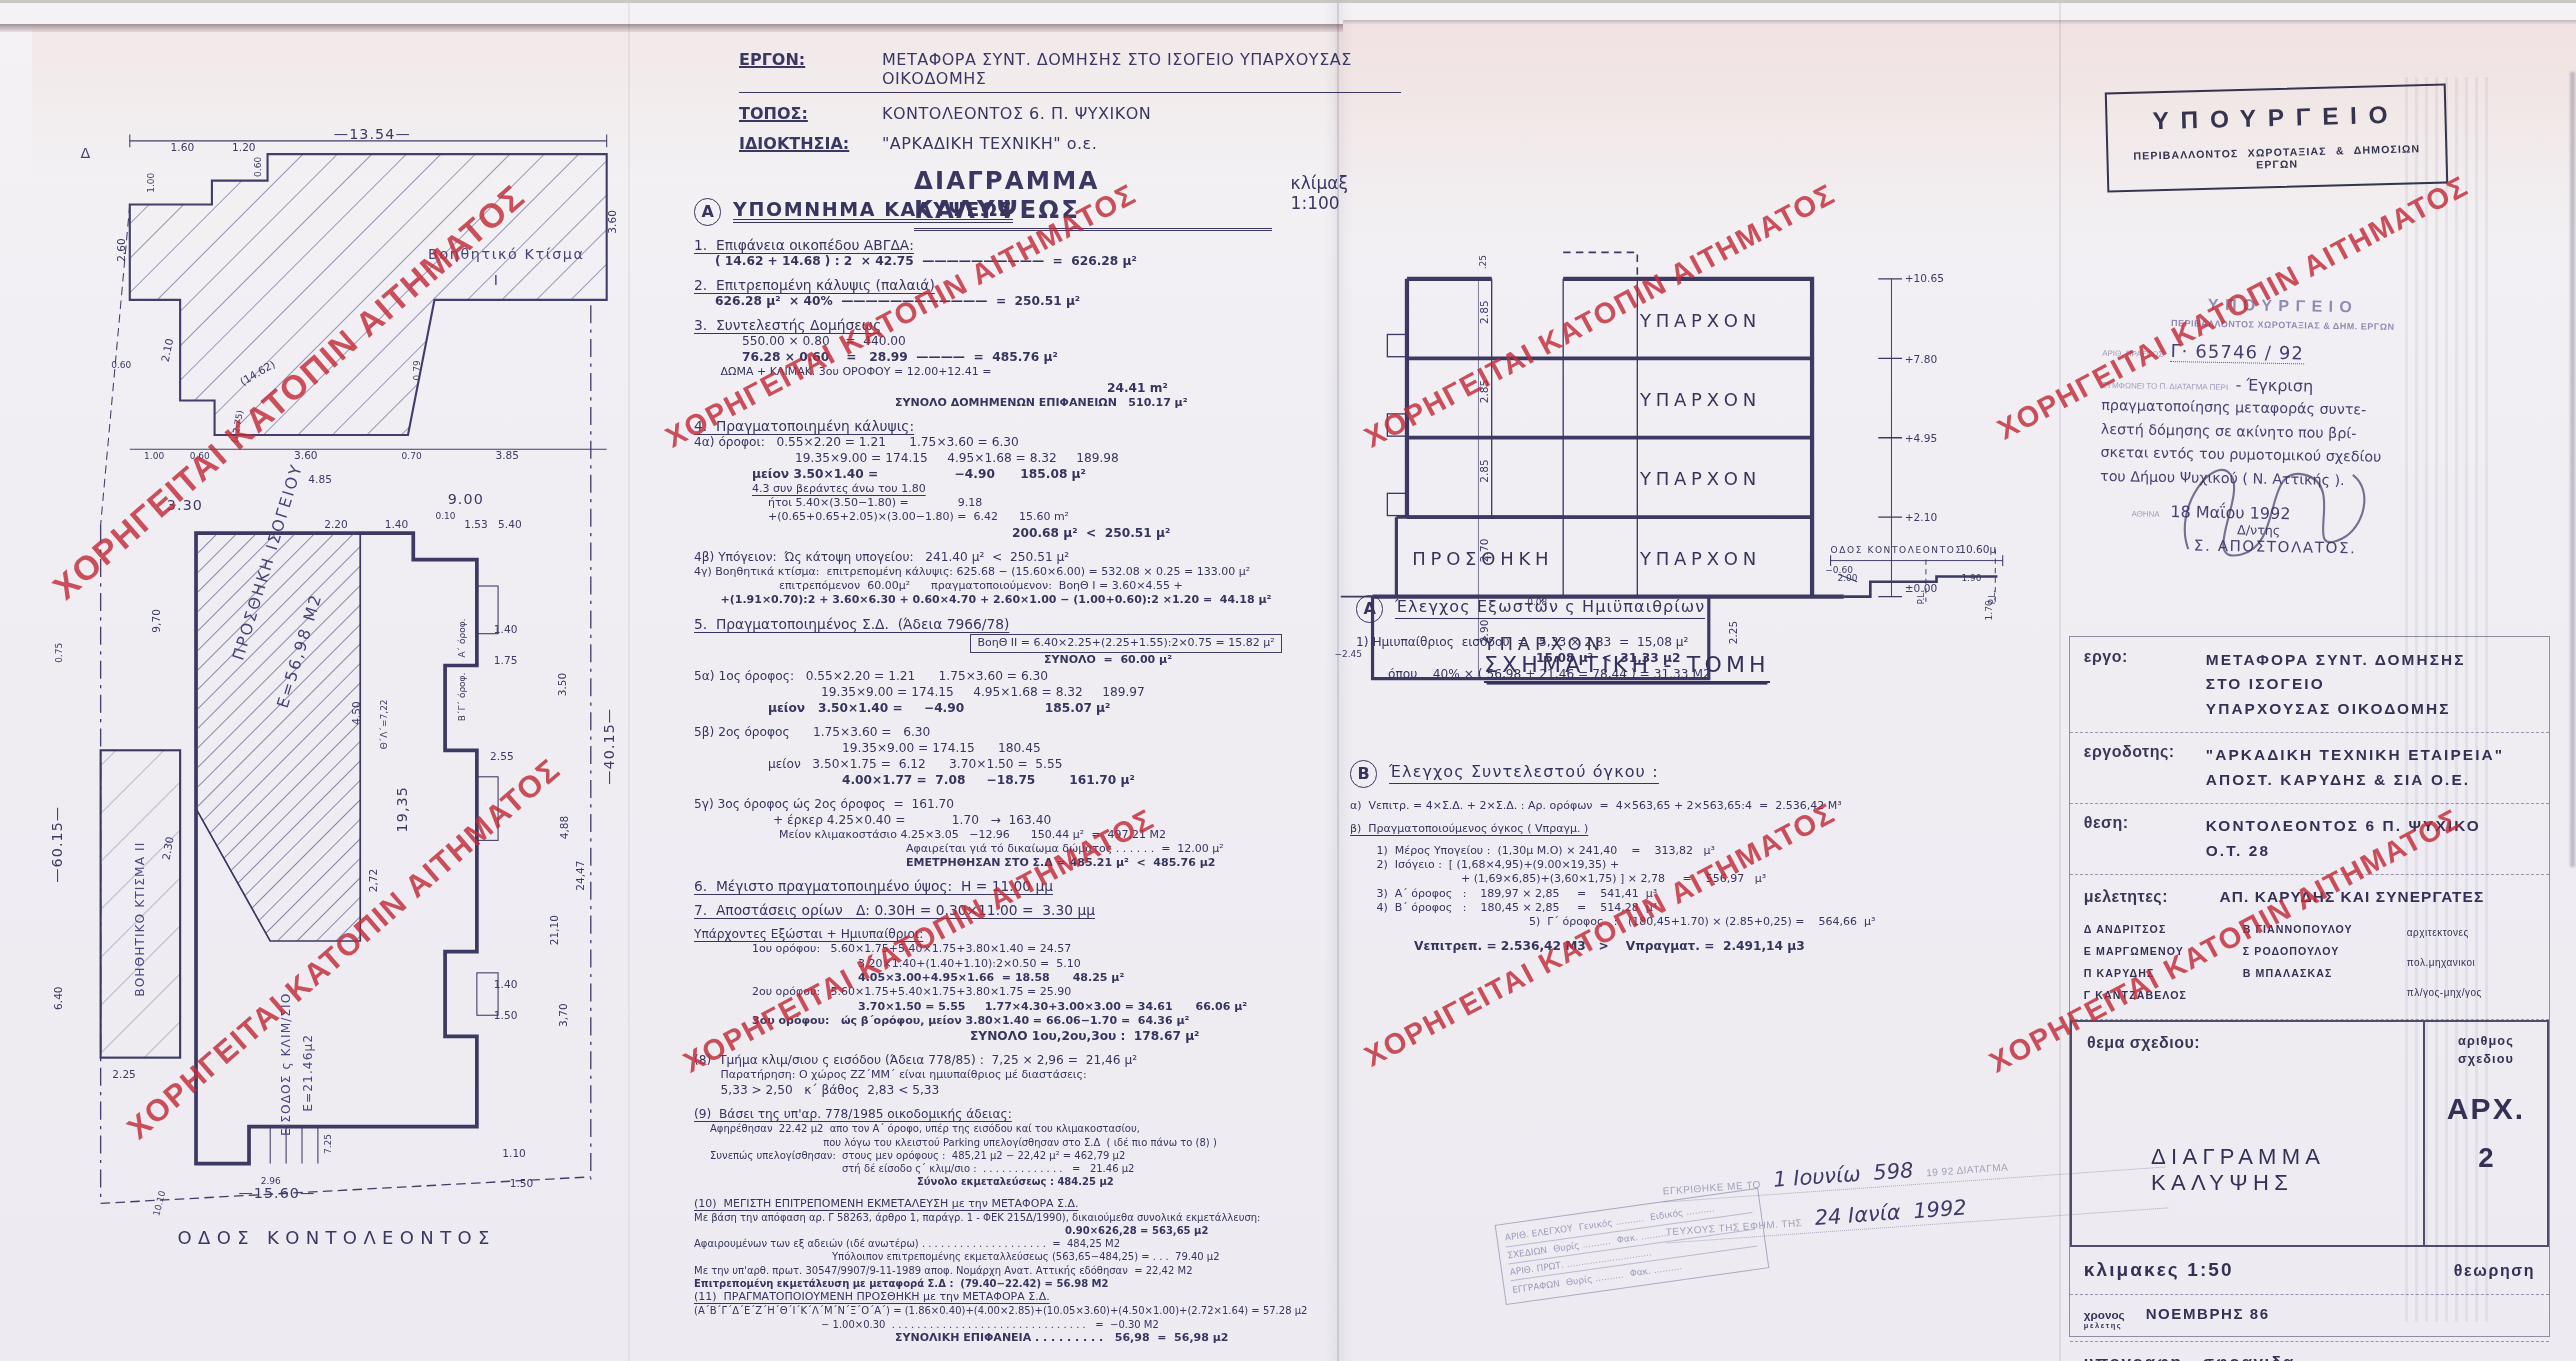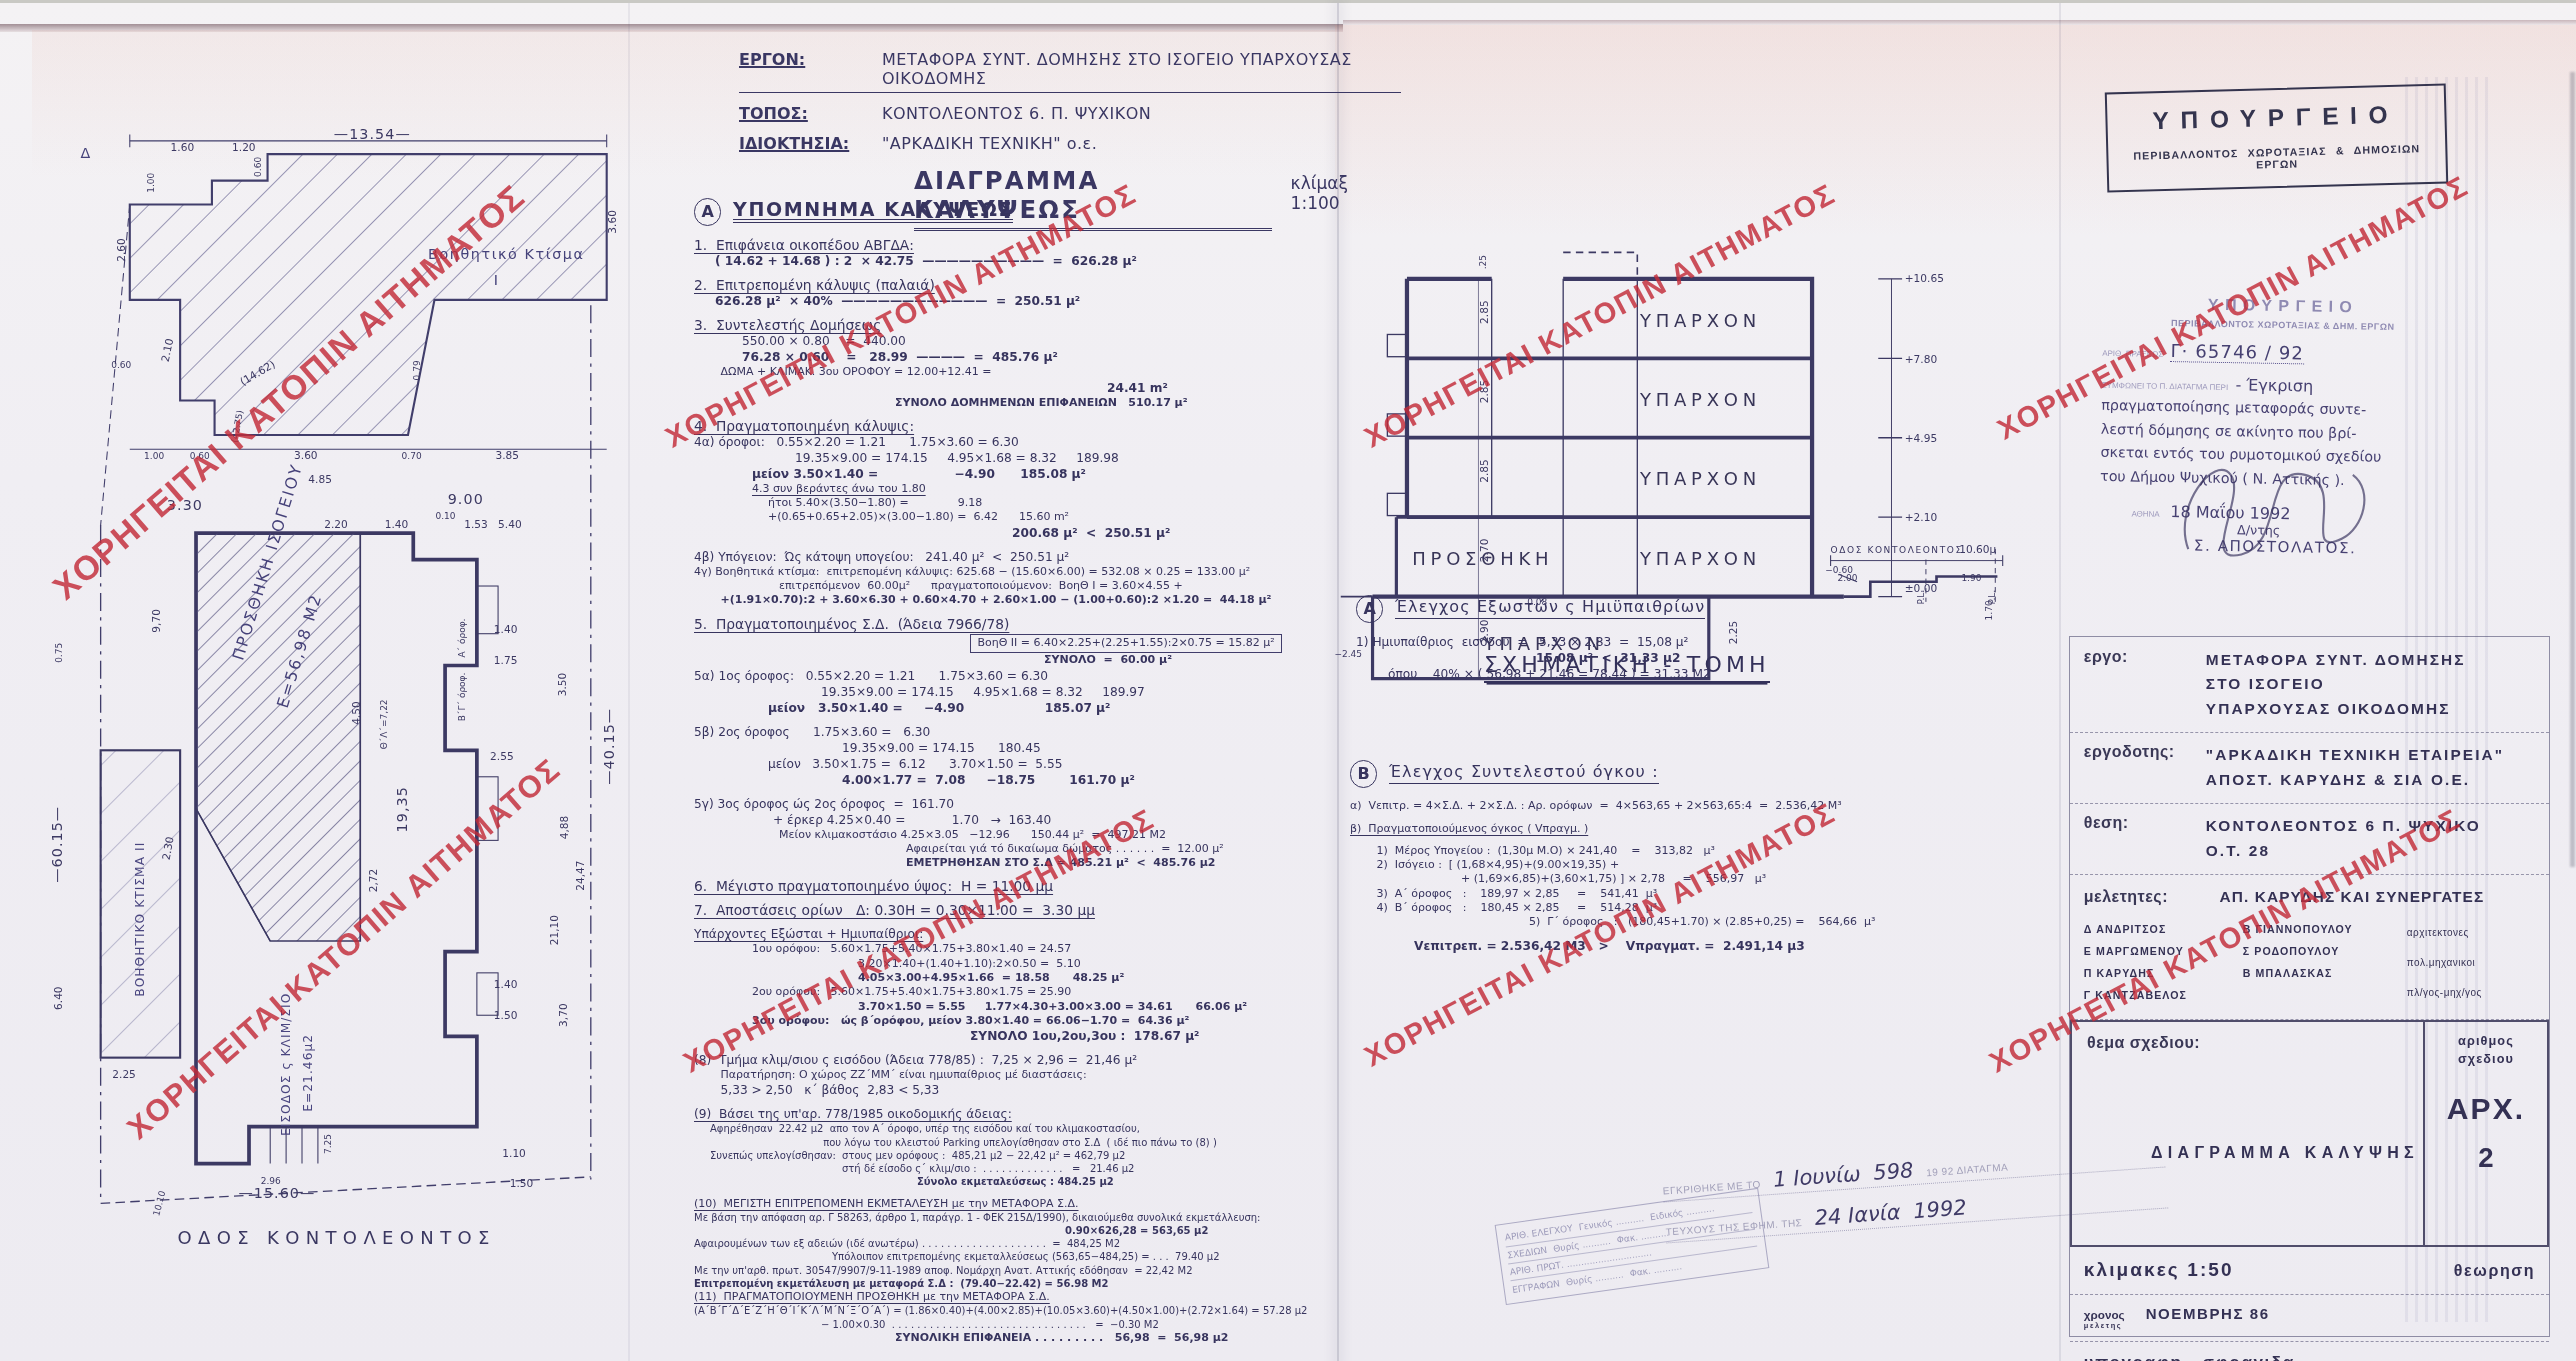--- a/index.html
+++ b/index.html
@@ -114,21 +114,21 @@
   .tb{position:absolute;left:2069px;top:633px;width:479px;height:699px;border:1.6px solid rgba(64,62,100,.55);
       color:#343154;font-family:"Liberation Sans",sans-serif}
   .tb-row{display:flex;padding:10.6px 13.8px;border-bottom:1.1px dashed rgba(64,62,100,.5)}
   .tb-lbl{width:122px;flex:none;font-weight:bold;font-size:16px;letter-spacing:0.5px;color:#3a3856}
   .tb-val{font-weight:bold;font-size:15.4px;letter-spacing:2.1px;line-height:24.4px}
   .tb-mel-grid{display:flex;gap:16px;margin-top:8.5px}
   .tb-mel-grid .col{font-weight:bold;font-size:10.6px;letter-spacing:1.1px;line-height:22px}
   .tb-mel-grid .col.c3{font-weight:normal;font-size:10px;line-height:30px;letter-spacing:0.5px}
   .thema-box{display:flex;border:2.1px solid rgba(52,49,84,.85);margin:0;height:223px}
   .thema-main{flex:1;padding:12.7px 15px;position:relative}
-  .thema-title{position:absolute;left:79px;top:122px;font-size:16px;font-weight:bold;letter-spacing:5.3px}
+  .thema-title{position:absolute;left:79px;top:122px;font-size:22px;font-weight:normal;letter-spacing:5.3px}
   .thema-num{width:122px;border-left:2.1px solid rgba(52,49,84,.85);display:flex;flex-direction:column;align-items:center;padding-top:10px}
   .thema-num .nl{font-weight:bold;font-size:12.7px;letter-spacing:1.1px;line-height:18px}
   .thema-num .big{font-size:30px;font-weight:bold;letter-spacing:2.1px;margin-top:24.4px}
   .thema-num .big2{font-size:27.6px;font-weight:bold;margin-top:16px}
   .tb-flexrow{display:flex;justify-content:space-between;align-items:baseline;padding:12.7px 13.8px;border-bottom:1.1px dashed rgba(64,62,100,.5)}
   .kl{font-weight:bold;font-size:19px;letter-spacing:2.1px}
   .th{font-weight:bold;font-size:16px;letter-spacing:1.6px}
   .xr{display:flex;gap:21px;align-items:baseline;padding:9.5px 13.8px;border-bottom:1.1px dashed rgba(64,62,100,.5)}
   .xr .stack{font-weight:bold;font-size:11.7px;line-height:11.7px}
   .xr .stack .sub{font-size:7.4px;letter-spacing:1.6px}

